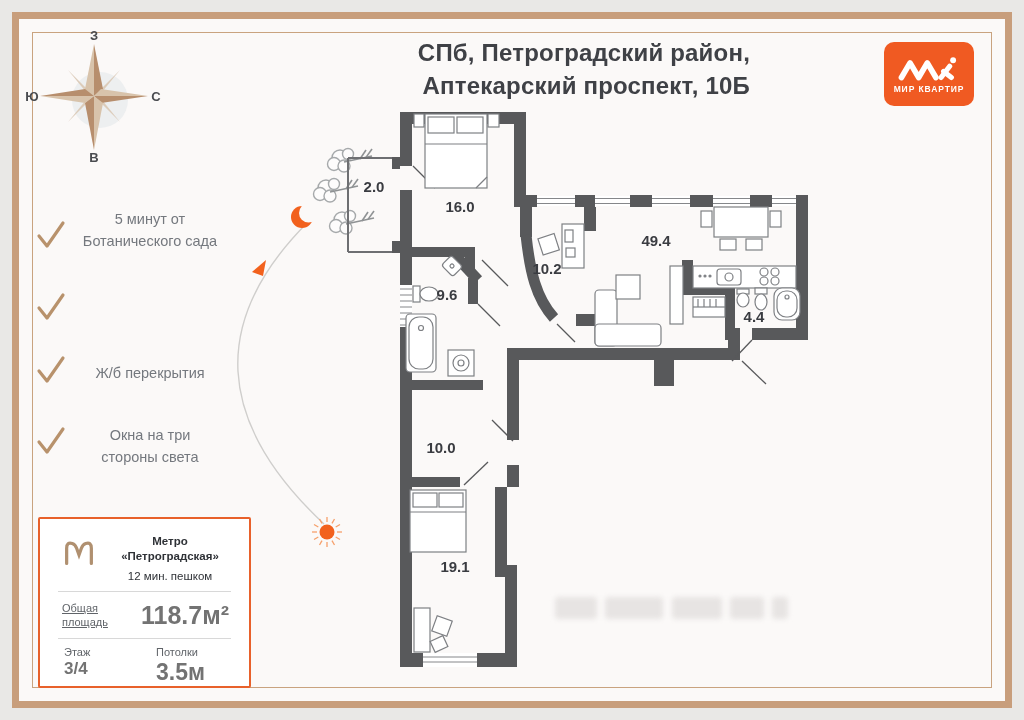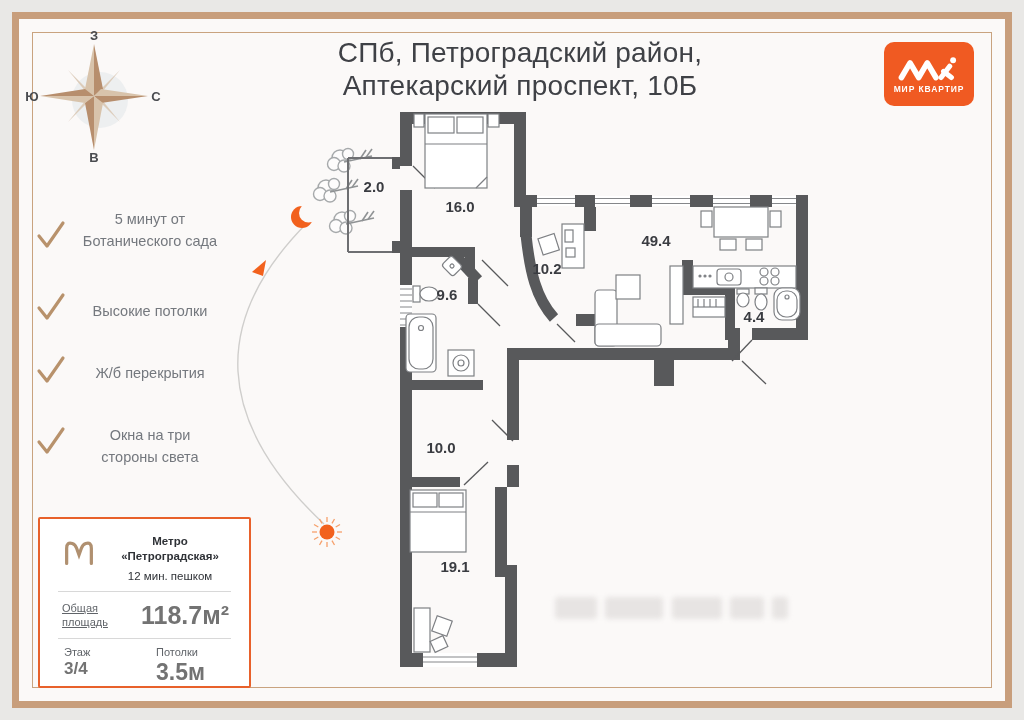--- a/index.html
+++ b/index.html
@@ -1,20 +1,20 @@
 <!DOCTYPE html>
 <html><head>
 <meta charset="utf-8">
 <style>
   html,body{margin:0;padding:0;}
   body{font-family:"Liberation Sans", sans-serif;}
   .stage{position:relative;width:1024px;height:720px;background:#e9e8e6;overflow:hidden;}
   .frame{position:absolute;left:12px;top:12px;right:12px;bottom:12px;border:7px solid #c89e7c;background:#fbf9f8;}
   .frame-inner{position:absolute;left:13px;top:13px;right:13px;bottom:13px;border:1px solid #c9a37f;pointer-events:none;}
-  .title{position:absolute;left:290px;top:36px;width:460px;text-align:center;color:#3f4146;font-size:28px;line-height:33px;font-weight:400;letter-spacing:.2px;}
+  .title{position:absolute;left:290px;top:36px;width:460px;text-align:right;color:#3f4146;font-size:24px;line-height:33px;font-weight:700;letter-spacing:.2px;}
   .logo{position:absolute;left:884px;top:42px;width:90px;height:64px;background:#f05a22;border-radius:10px;display:flex;flex-direction:column;align-items:center;justify-content:center;gap:3px;}
   .logo-label{color:#ffffff;font-size:8.5px;font-weight:700;letter-spacing:.9px;white-space:nowrap;}
   .compass{position:absolute;left:22px;top:28px;}
   .feature-check{position:absolute;left:36px;width:30px;height:30px;}
   .feature-text{position:absolute;left:66px;width:168px;text-align:center;color:#74787e;font-size:14.5px;line-height:22px;}
   .feature-line:empty{display:none;}
   .info-card{position:absolute;left:38px;top:517px;width:213px;height:171px;background:#ffffff;border:2.5px solid #e8612b;border-radius:2px;box-sizing:border-box;}
   .metro-row{position:absolute;left:20px;top:15px;display:flex;align-items:flex-start;gap:6px;}
   .metro-text{width:132px;text-align:center;color:#2f3237;font-size:11.5px;line-height:15px;}
   .metro-name{font-weight:700;}
@@ -80,24 +80,20 @@
       <path d="M3 16 L11 26 L27 3" fill="none" stroke="#b8926c" stroke-width="3.2" stroke-linecap="round" stroke-linejoin="round"></path>
     </svg>
   <div class="feature-text" style="top:208px">
     <div class="feature-line">5 минут от</div>
     <div class="feature-line">Ботанического сада</div>
   </div>
 
   <svg class="feature-check" style="top:292px" viewBox="0 0 30 30">
       <path d="M3 16 L11 26 L27 3" fill="none" stroke="#b8926c" stroke-width="3.2" stroke-linecap="round" stroke-linejoin="round"></path>
     </svg>
-  <div class="feature-text" style="top:300px">
-    <div class="feature-line">Высокие потолки</div>
-
-  </div>
 
   <svg class="feature-check" style="top:355px" viewBox="0 0 30 30">
       <path d="M3 16 L11 26 L27 3" fill="none" stroke="#b8926c" stroke-width="3.2" stroke-linecap="round" stroke-linejoin="round"></path>
     </svg>
   <div class="feature-text" style="top:362px">
     <div class="feature-line">Ж/б перекрытия</div>
 
   </div>
 
   <svg class="feature-check" style="top:426px" viewBox="0 0 30 30">

